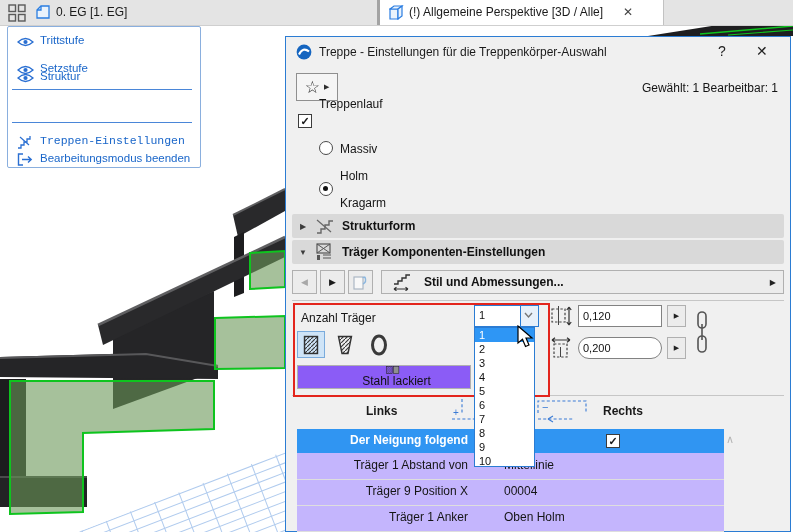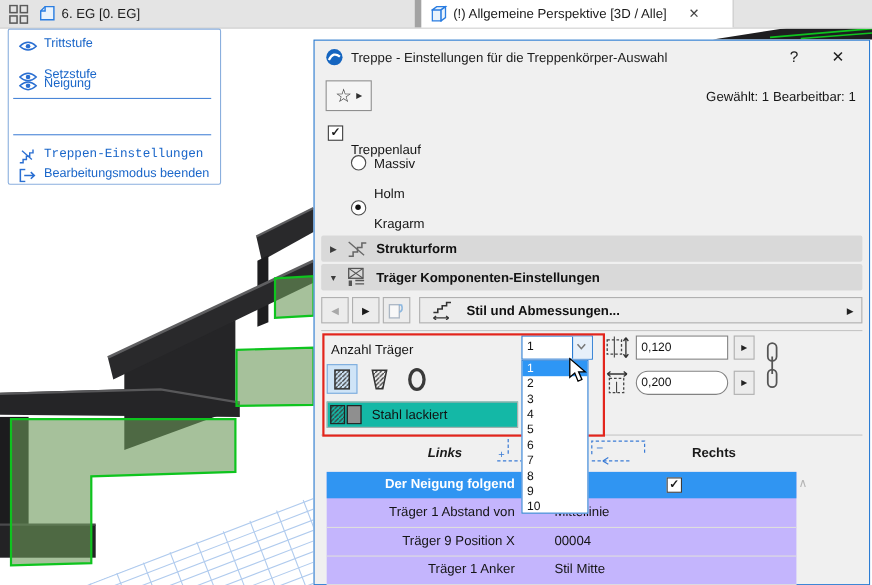--- a/index.html
+++ b/index.html
@@ -2,21 +2,21 @@
 <html><head>
 <meta charset="utf-8">
 <style>
   html,body{margin:0;padding:0;}
   body{width:793px;height:532px;overflow:hidden;position:relative;background:#fff;
        font-family:"Liberation Sans",sans-serif;-webkit-font-smoothing:antialiased;}
   .abs{position:absolute;}
   
   .tabbar{left:0;top:0;width:793px;height:25px;background:#e4e4e4;border-bottom:1px solid #cfcfcf;}
   .tab-label{font-size:12px;color:#1a1a1a;line-height:25px;white-space:nowrap;}
-  .tab-active{background:#fff;border-left:6px solid #a3a3a3;border-right:1px solid #c2c2c2;}
+  .tab-active{background:#fff;border-left:3px solid #a3a3a3;border-right:1px solid #c2c2c2;}
   
   .palette{left:7px;top:26px;width:192px;height:140px;background:#fff;border:1px solid #8aafde;border-radius:2px;z-index:5;}
   .pal-item{position:absolute;left:0;width:100%;height:17px;cursor:default;}
   .pal-item span.lbl{position:absolute;left:32px;top:1px;font-size:11.5px;color:#1a66c9;white-space:nowrap;}
   .pal-sep{position:absolute;left:4px;width:180px;height:0;border-top:1px solid #4a86d8;}
   
   .dialog{left:285px;top:36px;width:506px;height:496px;background:#f0f0f0;border:1px solid #2b7cd3;z-index:10;box-sizing:border-box;}
   .dlg-title{font-size:12px;color:#1b1b1b;}
   .btn{background:#ececec;border:1px solid #b0b0b0;box-sizing:border-box;display:flex;align-items:center;justify-content:center;}
   .sectionbar{left:6px;width:492px;height:24px;background:#d9d9d9;border-radius:2px;display:flex;align-items:center;}
@@ -134,21 +134,21 @@
         <rect x="10.5" y="1" width="6.5" height="6.5"></rect>
       <rect x="1" y="10.5" width="6.5" height="6.5"></rect>
         <rect x="10.5" y="10.5" width="6.5" height="6.5"></rect>
     </g>
   </svg>
   <div class="abs" style="left:34px;top:0;height:25px;">
     <svg class="abs" style="left:2px;top:5px" width="15" height="15" viewBox="0 0 15 15">
       <path d="M1,5 L5,1 H13 V13 H1 Z" fill="#eaf3fc" stroke="#2a7de1" stroke-width="1.3"></path>
       <path d="M5,1 V5 H1" fill="none" stroke="#2a7de1" stroke-width="1.3"></path>
     </svg>
-    <span class="abs tab-label" style="left:22px;">6. EG [0. EG]</span>
+    <span class="abs tab-label" style="left:22px;">0. EG [1. EG]</span>
   </div>
   <div class="abs tab-active" style="left:377px;top:0;width:283px;height:25px;">
     <svg class="abs" style="left:9px;top:5px" width="15" height="15" viewBox="0 0 15 15">
       <g fill="#eaf3fc" stroke="#2a7de1" stroke-width="1.2">
         <polygon points="1,4 9,4 9,14 1,14"></polygon>
         <polygon points="1,4 5,1 13,1 9,4"></polygon>
         <polygon points="9,4 13,1 13,11 9,14"></polygon>
       </g>
     </svg>
     <span class="abs tab-label" style="left:29px;">(!) Allgemeine Perspektive [3D / Alle]</span>
@@ -169,21 +169,21 @@
       <path d="M1,6 Q8.5,-1 16,6 Q8.5,13 1,6 Z" fill="none" stroke="#2a6fd2" stroke-width="1.3"></path>
         <circle cx="8.5" cy="6" r="2.1" fill="#2a6fd2"></circle>
     </svg>
     <span class="lbl">Setzstufe</span>
   </div>
   <div class="pal-item" style="top:42px;">
     <svg class="abs" style="left:9px;top:3px" width="17" height="12" viewBox="0 0 17 12">
       <path d="M1,6 Q8.5,-1 16,6 Q8.5,13 1,6 Z" fill="none" stroke="#2a6fd2" stroke-width="1.3"></path>
         <circle cx="8.5" cy="6" r="2.1" fill="#2a6fd2"></circle>
     </svg>
-    <span class="lbl">Neigung</span>
+    <span class="lbl">Struktur</span>
   </div>
   <div class="pal-sep" style="top:62px;"></div>
   <div class="pal-sep" style="top:95px;"></div>
   <div class="pal-item" style="top:106px;font-family:Liberation Mono, monospace;">
     <svg class="abs" style="left:9px;top:2px" width="16" height="14" viewBox="0 0 16 14">
       <path d="M1,13 h3 v-3 h3 v-3 h3 v-3 h3 v-3" fill="none" stroke="#2a6fd2" stroke-width="1.3"></path>
       <path d="M3,2 L12,10" stroke="#2a6fd2" stroke-width="1.2"></path>
     </svg>
     <span class="lbl">Treppen-Einstellungen</span>
   </div>
@@ -208,21 +208,21 @@
 
   <div class="abs btn" style="left:10px;top:36px;width:42px;height:28px;background:#f5f5f5;border-color:#8f8f8f;">
     <span style="font-size:17px;color:#2e2e2e;margin-right:4px;">☆</span>
     <span style="font-size:7px;color:#2e2e2e;">▶</span>
   </div>
   <span class="abs txt12" style="right:12px;top:44px;">Gewählt: 1 Bearbeitbar: 1</span>
 
   <div class="abs cbx" style="left:12px;top:77px;">
     <span>✓</span>
   </div>
-  <span class="abs txt12" style="left:33px;top:92px;">Treppenlauf</span>
+  <span class="abs txt12" style="left:33px;top:60px;">Treppenlauf</span>
 
   <div class="abs radio" style="left:33px;top:104px;"></div>
   <span class="abs txt12" style="left:54px;top:105px;">Massiv</span>
   <div class="abs radio on" style="left:33px;top:131px;"></div>
   <span class="abs txt12" style="left:54px;top:132px;">Holm</span>
   <div class="abs radio" style="left:33px;top:158px;"></div>
   <span class="abs txt12" style="left:54px;top:159px;">Kragarm</span>
 
   <div class="abs sectionbar" style="top:177px;">
     <span class="arr">▶</span>
@@ -287,21 +287,21 @@
     <svg width="16" height="20" viewBox="0 0 16 20">
       <path d="M1.5,1.5 H14.5 L11,18.5 H5 Z" fill="url(#hatch)" stroke="#333" stroke-width="1.4"></path>
     </svg>
   </div>
   <div class="abs shape-btn" style="left:79px;top:294px;">
     <svg width="18" height="22" viewBox="0 0 18 22">
       <ellipse cx="9" cy="11" rx="6.5" ry="9" fill="none" stroke="#3a3a3a" stroke-width="3"></ellipse>
     </svg>
   </div>
 
-  <div class="abs btn" style="left:11px;top:328px;width:174px;height:24px;background:#14b8a6;justify-content:flex-start;padding-left:2px;">
+  <div class="abs btn" style="left:11px;top:328px;width:174px;height:24px;background:#8b5cf6;justify-content:flex-start;padding-left:17px;flex-direction:column;">
     <svg width="30" height="18" viewBox="0 0 30 18">
       <rect x="0.7" y="0.7" width="12.5" height="16.5" fill="url(#hatch)" stroke="#222" stroke-width="1.2"></rect>
       <rect x="15.7" y="0.7" width="12.5" height="16.5" fill="#8f8f8f" stroke="#222" stroke-width="1.2"></rect>
     </svg>
     <span style="font-size:12px;color:#111;margin-left:8px;">Stahl lackiert</span>
   </div>
 
   <div class="abs red-rect"></div>
 
   <svg class="abs" style="left:264px;top:268px" width="24" height="22" viewBox="0 0 24 22">
@@ -325,52 +325,52 @@
   </div>
 
   <svg class="abs" style="left:408px;top:272px" width="16" height="48" viewBox="0 0 16 48">
     <rect x="4" y="3" width="8" height="16" rx="4" fill="none" stroke="#555" stroke-width="1.6"></rect>
     <rect x="4" y="27" width="8" height="16" rx="4" fill="none" stroke="#555" stroke-width="1.6"></rect>
     <line x1="8" y1="15" x2="8" y2="31" stroke="#555" stroke-width="1.6"></line>
   </svg>
 
   <div class="abs hline" style="top:358px;"></div>
 
-  <span class="abs hdr" style="left:80px;top:367px;width:77px;text-align:center;font-style:italic;">Links</span>
+  <span class="abs hdr" style="left:80px;top:367px;width:77px;text-align:left;">Links</span>
   <svg class="abs" style="left:162px;top:360px" width="30" height="30" viewBox="0 0 30 30">
     <path d="M14,2 V16 M4,22 H26" fill="none" stroke="#3a7bd5" stroke-width="1.1" stroke-dasharray="3,2.2"></path>
     <text x="5" y="19" font-size="10" fill="#3a7bd5" font-family="Liberation Sans">+</text>
   </svg>
   <svg class="abs" style="left:248px;top:360px" width="56" height="30" viewBox="0 0 56 30">
     <path d="M4,16 V4 H52 V16" fill="none" stroke="#3a7bd5" stroke-width="1.1" stroke-dasharray="3,2.2"></path>
     <path d="M4,22 H40" fill="none" stroke="#3a7bd5" stroke-width="1.1" stroke-dasharray="3,2.2"></path>
     <path d="M14,22 l5,-3 M14,22 l5,3" fill="none" stroke="#3a7bd5" stroke-width="1.1"></path>
     <text x="8" y="14" font-size="11" fill="#3a7bd5" font-family="Liberation Sans">−</text>
   </svg>
-  <span class="abs hdr" style="left:322px;top:367px;padding-left:21px;">Rechts</span>
+  <span class="abs hdr" style="left:296px;top:367px;padding-left:21px;">Rechts</span>
   <span class="abs" style="left:440px;top:396px;font-size:11px;color:#b5b5b5;">∧</span>
 
   <div class="abs ttable">
     <div class="trow blue" style="top:0;">
       <span class="lab">Der Neigung folgend</span>
       <div class="cbx" style="position:absolute;left:309px;top:5px;">
         <span>✓</span>
       </div>
     </div>
     <div class="trow rowline" style="top:24px;">
       <span class="lab">Träger 1 Abstand von</span>
       <span class="val">Mittellinie</span>
     </div>
     <div class="trow rowline" style="top:50px;">
       <span class="lab">Träger 9 Position X</span>
       <span class="val">00004</span>
     </div>
     <div class="trow rowline" style="top:76px;">
       <span class="lab">Träger 1 Anker</span>
-      <span class="val">Stil Mitte</span>
+      <span class="val">Oben Holm</span>
     </div>
   </div>
 
   <div class="abs ddlist">
     <div class="dditem sel">1</div>
     <div class="dditem">2</div>
     <div class="dditem">3</div>
     <div class="dditem">4</div>
     <div class="dditem">5</div>
     <div class="dditem">6</div>

